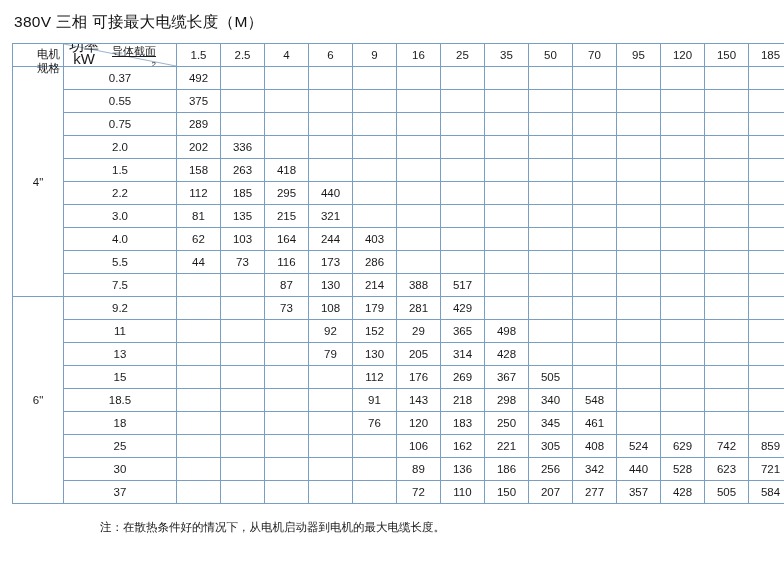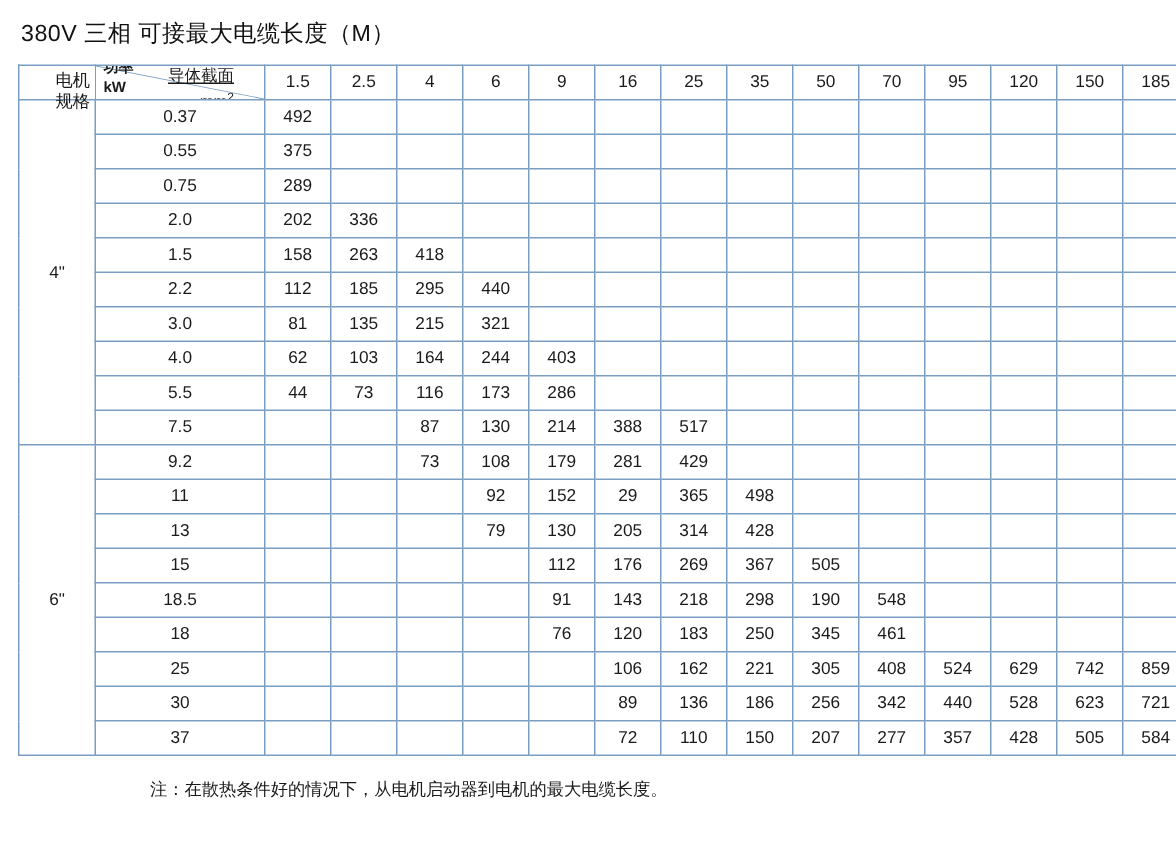--- a/index.html
+++ b/index.html
@@ -80,25 +80,24 @@
     top: 1px;
     font-size: 11px;
     line-height: 13px;
     white-space: nowrap;
     text-decoration: underline;
   }
   .splitcell .botleft {
     position: absolute;
     left: 5px;
     bottom: 1px;
-    font-size: 10px;
+    font-size: 15px;
     line-height: 13px;
-    text-align: left;
+    text-align: center;
     white-space: nowrap;
-    font-weight: bold;
   }
   .sup {
     font-size: 8px;
     vertical-align: super;
   }
   
   .grp {
     background: #e7f1f9;
     width: 50px;
     font-size: 12px;
@@ -422,21 +421,21 @@
       <tr>
         <td class="pw">18.5</td>
         <td></td>
         <td></td>
         <td></td>
         <td></td>
         <td>91</td>
         <td>143</td>
         <td>218</td>
         <td>298</td>
-        <td>190</td>
+        <td>340</td>
         <td>548</td>
         <td></td>
         <td></td>
         <td></td>
         <td></td>
       </tr>
 
       <tr>
         <td class="pw">18</td>
         <td></td>

